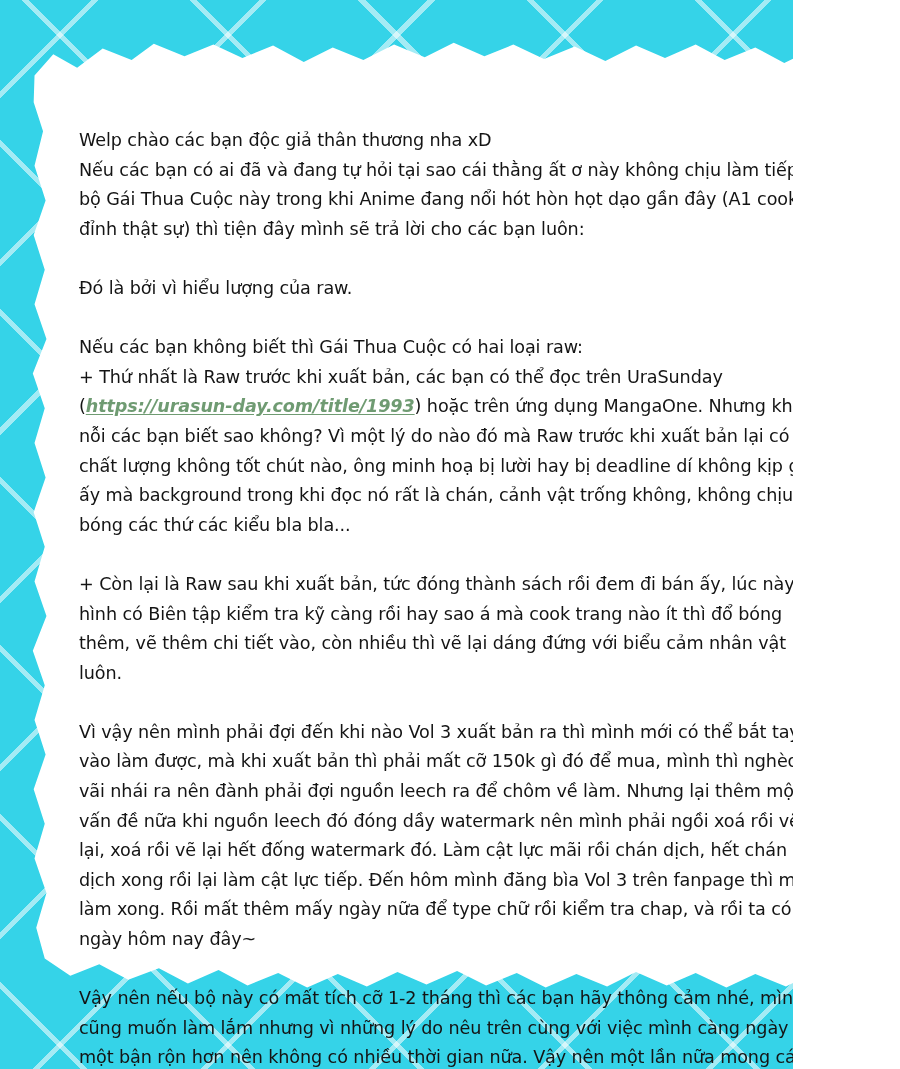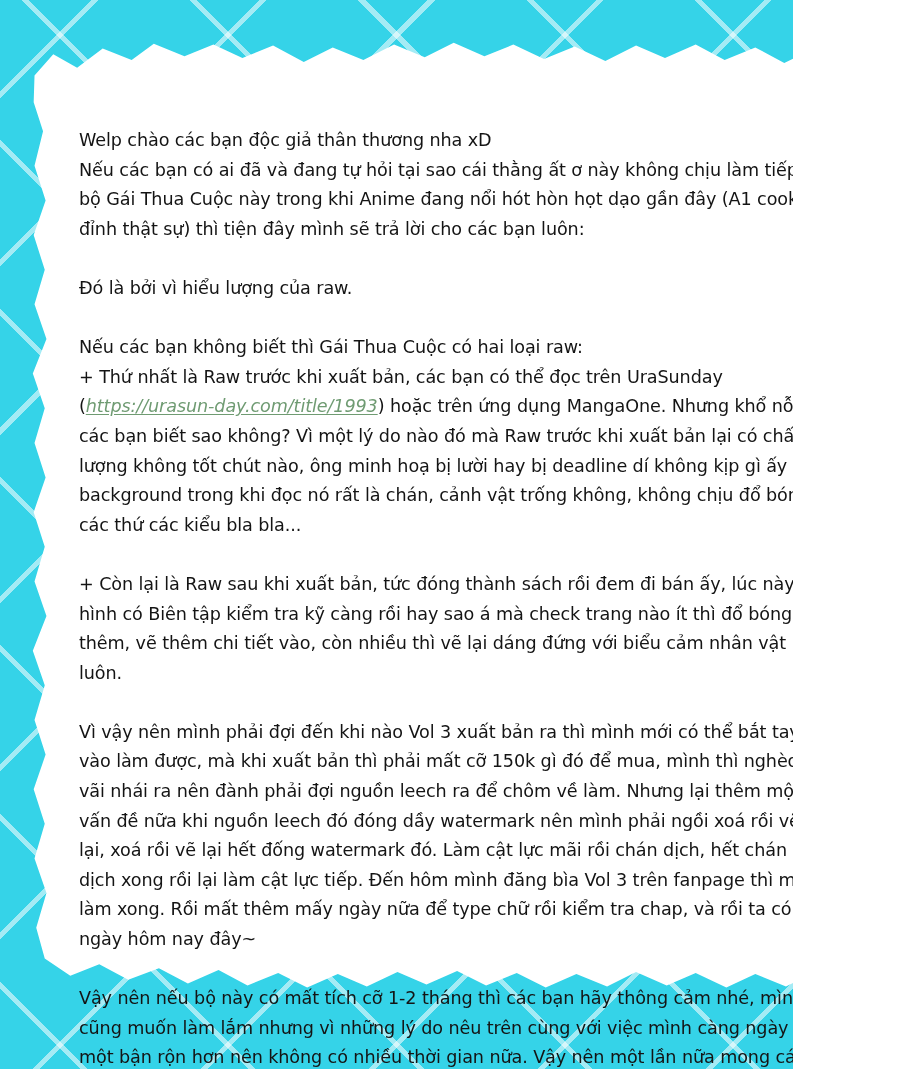--- a/index.html
+++ b/index.html
@@ -97,20 +97,21 @@
     white-space: pre-wrap;
   }
   .para:last-child { margin-bottom: 0; }
 
   a.inline-link, .inline-link {
     color: #6f9b72;
     font-style: italic;
     text-decoration: underline;
     text-decoration-color: #6f9b72;
     text-underline-offset: 2px;
+    font-weight: bold;
   }
 </style>
 </head>
 <body>
 
 <div id="page">
 
   <div id="lattice"></div>
 
   <div id="paper"></div>
@@ -118,20 +119,20 @@
   <div id="content">
 
     <p class="para">Welp chào các bạn độc giả thân thương nha xD
 Nếu các bạn có ai đã và đang tự hỏi tại sao cái thằng ất ơ này không chịu làm tiếp bộ Gái Thua Cuộc này trong khi Anime đang nổi hót hòn họt dạo gần đây (A1 cook đỉnh thật sự) thì tiện đây mình sẽ trả lời cho các bạn luôn:</p>
 
     <p class="para">Đó là bởi vì hiểu lượng của raw.</p>
 
     <p class="para"><span>Nếu các bạn không biết thì Gái Thua Cuộc có hai loại raw:
 + Thứ nhất là Raw trước khi xuất bản, các bạn có thể đọc trên UraSunday (</span><span class="inline-link">https://urasun-day.com/title/1993</span><span>) hoặc trên ứng dụng MangaOne. Nhưng khổ nỗi các bạn biết sao không? Vì một lý do nào đó mà Raw trước khi xuất bản lại có chất lượng không tốt chút nào, ông minh hoạ bị lười hay bị deadline dí không kịp gì ấy mà background trong khi đọc nó rất là chán, cảnh vật trống không, không chịu đổ bóng các thứ các kiểu bla bla...</span></p>
 
-    <p class="para">+ Còn lại là Raw sau khi xuất bản, tức đóng thành sách rồi đem đi bán ấy, lúc này hình có Biên tập kiểm tra kỹ càng rồi hay sao á mà check trang nào ít thì đổ bóng thêm, vẽ thêm chi tiết vào, còn nhiều thì vẽ lại dáng đứng với biểu cảm nhân vật luôn.</p>
+    <p class="para">+ Còn lại là Raw sau khi xuất bản, tức đóng thành sách rồi đem đi bán ấy, lúc này hình có Biên tập kiểm tra kỹ càng rồi hay sao á mà cook trang nào ít thì đổ bóng thêm, vẽ thêm chi tiết vào, còn nhiều thì vẽ lại dáng đứng với biểu cảm nhân vật luôn.</p>
 
     <p class="para">Vì vậy nên mình phải đợi đến khi nào Vol 3 xuất bản ra thì mình mới có thể bắt tay vào làm được, mà khi xuất bản thì phải mất cỡ 150k gì đó để mua, mình thì nghèo vãi nhái ra nên đành phải đợi nguồn leech ra để chôm về làm. Nhưng lại thêm một vấn đề nữa khi nguồn leech đó đóng dầy watermark nên mình phải ngồi xoá rồi vẽ lại, xoá rồi vẽ lại hết đống watermark đó. Làm cật lực mãi rồi chán dịch, hết chán dịch xong rồi lại làm cật lực tiếp. Đến hôm mình đăng bìa Vol 3 trên fanpage thì mới làm xong. Rồi mất thêm mấy ngày nữa để type chữ rồi kiểm tra chap, và rồi ta có ngày hôm nay đây~</p>
 
     <p class="para">Vậy nên nếu bộ này có mất tích cỡ 1-2 tháng thì các bạn hãy thông cảm nhé, mình cũng muốn làm lắm nhưng vì những lý do nêu trên cùng với việc mình càng ngày một bận rộn hơn nên không có nhiều thời gian nữa. Vậy nên một lần nữa mong các bạn hãy hiểu cho nhé, chứ đừng có nông nổi mà đi chửi rồi hối thúc thằng dịch này nha, tội mình lắm :&lt;</p>
 
   </div>
 </div>
 
 </body></html>

